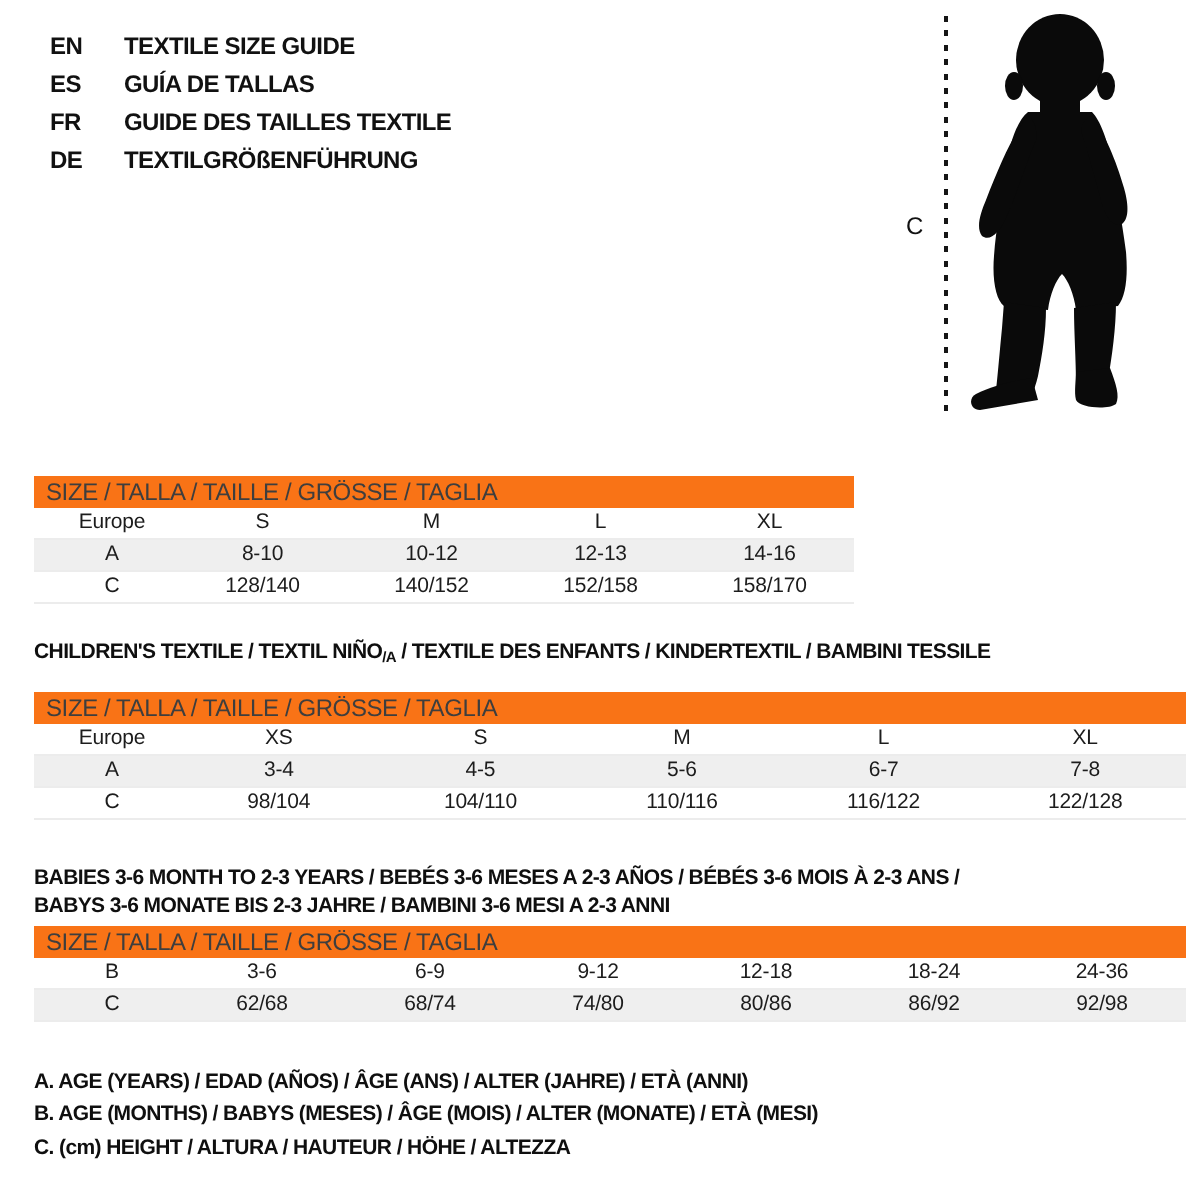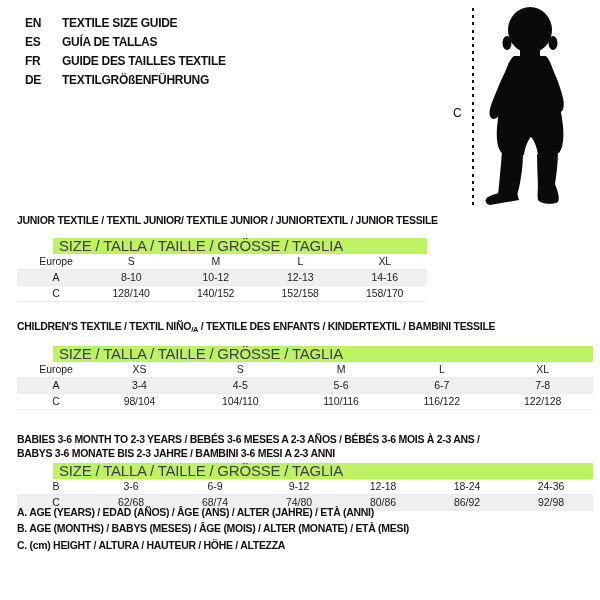--- a/index.html
+++ b/index.html
@@ -30,33 +30,33 @@
   #title-children{top:320px;}
   #title-babies{top:432px;line-height:14px;white-space:normal;width:470px;}
   .sub{font-size:7.5px;vertical-align:-2px;}
 
   
   .size-table{position:absolute;left:17px;}
   #table-junior{top:238px;width:410px;}
   #table-children{top:346px;width:576px;}
   #table-babies{top:463px;width:576px;}
   .size-bar{
-    height:16px;line-height:16px;background:#bef264;color:#3e3e3e;
-    font-size:15px;letter-spacing:-0.2px;padding-left:6px;margin-left:36px;
+    height:16px;line-height:16px;background:#f97316;color:#3e3e3e;
+    font-size:12px;letter-spacing:-0.2px;padding-left:6px;
   }
   .trow{
     display:flex;height:15px;line-height:15px;font-size:10.5px;color:#1c1c1c;
     letter-spacing:-0.1px;border-bottom:1px solid #ececec;
   }
   .trow.shaded{background:#efefef;}
   .tlabel{width:66px;padding-left:6px;text-align:center;}
   .tcell{flex:1;text-align:center;}
 
   
-  .footnotes{position:absolute;left:17px;top:504px;}
+  .footnotes{position:absolute;left:17px;top:533px;}
   .footnote{font-size:10.5px;font-weight:bold;letter-spacing:-0.3px;line-height:16.3px;color:#0f0f0f;white-space:nowrap;}
 </style>
 </head>
 <body>
 
 <div class="canvas">
 
   <div class="legend">
     <div class="legend-row">
       <span class="legend-code">EN</span>
@@ -85,21 +85,20 @@
     <rect x="42" y="40" width="20" height="16"></rect>
     <path d="M36 50 C31 54 27 64 25 78 C23 92 20 108 19 122 C18 134 20 144 24 147 L46 149 C47 141 50 134 53 131 C56 134 59 141 60 149 L81 147 C85 142 86 132 85 120 C83 104 80 90 78 77 C76 64 72 54 68 50 Z"></path>
     <path d="M36 52 C29 60 22 76 15 94 C12 101 10 108 13 112 C17 115 22 110 25 103 C30 92 35 76 40 64 C41 59 39 54 36 52 Z"></path>
     <path d="M68 52 C74 60 80 74 84 88 C86 95 87 103 83 106 C79 108 75 103 73 96 C70 85 66 70 63 61 C62 56 65 53 68 52 Z"></path>
     <path d="M24 145 L45 148 C45 160 43 172 41 182 C40 186 39 189 38 191 L20 189 C21 180 22 168 23 158 Z"></path>
     <path d="M38 183 L41 194 L12 199 C7 199 6 193 10 191 C18 187 30 184 38 183 Z"></path>
     <path d="M59 148 L80 145 C80 158 78 172 76 184 L60 186 C60 174 59 160 59 148 Z"></path>
     <path d="M60 180 L77 178 C80 186 82 192 80 196 C76 199 62 198 60 194 C59 190 60 184 60 180 Z"></path>
   </svg>
 
-  <div class="section-title" id="title-junior">JUNIOR TEXTILE / TEXTIL JUNIOR/ TEXTILE JUNIOR / JUNIORTEXTIL / JUNIOR TESSILE</div>
   <div class="size-table" id="table-junior">
     <div class="size-bar">SIZE / TALLA / TAILLE / GRÖSSE / TAGLIA</div>
     <div class="trow">
       <span class="tlabel">Europe</span>
       <span class="tcell">S</span>
       <span class="tcell">M</span>
       <span class="tcell">L</span>
       <span class="tcell">XL</span>
     </div>
     <div class="trow shaded">

